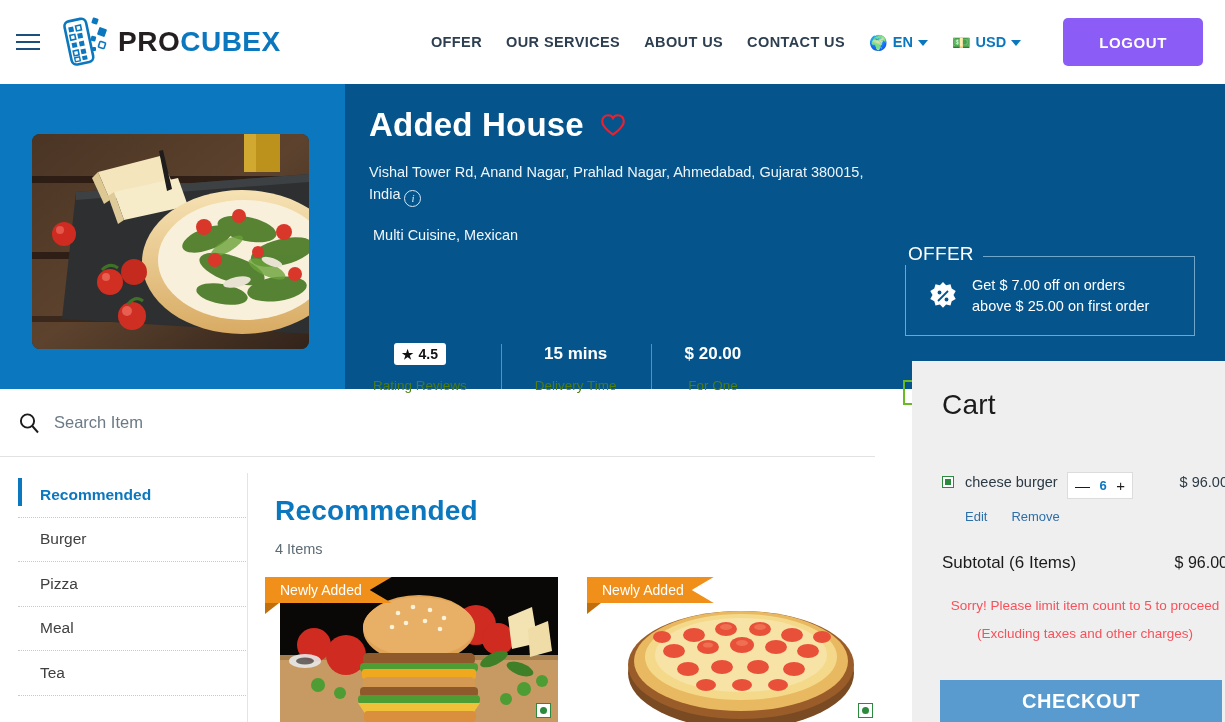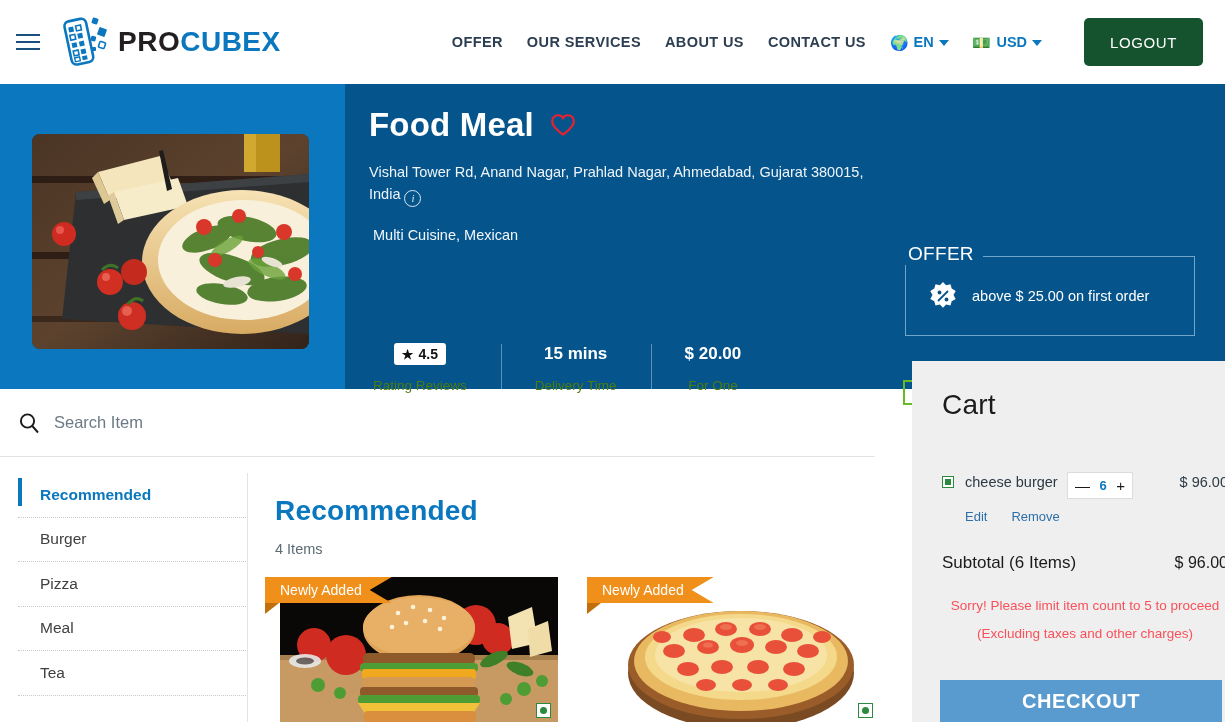--- a/index.html
+++ b/index.html
@@ -26,22 +26,22 @@
   .nav { margin-left: auto; display: flex; align-items: center; gap: 24px; }
   .nav a {
     color: #2c3e50; font-size: 14.5px; font-weight: 700; letter-spacing: .4px;
     text-decoration: none; white-space: nowrap;
   }
   .sel { display: flex; align-items: center; gap: 5px; color: #0a77be; font-size: 14.5px; font-weight: 700; cursor: pointer; }
   .flag { font-size: 15px; line-height: 1; }
   .caret { width: 0; height: 0; border-left: 5px solid transparent; border-right: 5px solid transparent; border-top: 6px solid #0a77be; display:inline-block; margin-top:2px; }
   .logout {
     margin-left: 18px; margin-right: 22px;
-    background: #14532d; color: #fff; border: none; border-radius: 5px;
-    padding: 0 26px; height: 48px; font-size: 15px; font-weight: 400; letter-spacing: .6px;
+    background: #8b5cf6; color: #fff; border: none; border-radius: 5px;
+    padding: 0 36px; height: 48px; font-size: 15px; font-weight: 700; letter-spacing: .6px;
     cursor: pointer; font-family: inherit;
   }
 
   
   .hero { position: absolute; top: 84px; left: 0; width: 1225px; height: 305px; }
   .hero-right { position: absolute; top: 0; left: 345px; right: 0; bottom: 0; background: #05558c; }
   .hero-left-fill { position: absolute; top: 0; left: 0; width: 345px; bottom: 0; background: #0a77be; }
 
   .resto-photo {
     position: absolute; left: 32px; top: 50px; width: 277px; height: 215px;
@@ -301,21 +301,21 @@
         <circle cx="102" cy="138" r="13" fill="#c52a1e"></circle>
         <circle cx="100" cy="182" r="14" fill="#cf2f22"></circle>
           <circle cx="95" cy="177" r="5" fill="#f07465" opacity=".7"></circle>
         <path d="M70 136 q8 -8 16 -2" stroke="#3f7226" stroke-width="3" fill="none"></path>
         <path d="M96 170 q8 -9 15 -3" stroke="#3f7226" stroke-width="3" fill="none"></path>
       </svg>
     </div>
 
     <div class="hero-info">
       <div class="resto-title-row">
-        <div class="resto-title">Food Meal</div>
+        <div class="resto-title">Added House</div>
         <span class="heart">
           <svg viewBox="0 0 26 24" width="26" height="24">
             <path d="M13 21.5 C13 21.5 2.2 14.6 2.2 8.3 C2.2 4.6 5.1 2.2 8.2 2.2 C10.4 2.2 12.2 3.5 13 5.1 C13.8 3.5 15.6 2.2 17.8 2.2 C20.9 2.2 23.8 4.6 23.8 8.3 C23.8 14.6 13 21.5 13 21.5 Z" fill="none" stroke="#f01f2e" stroke-width="2.1"></path>
           </svg>
         </span>
       </div>
       <div class="resto-addr"><span>Vishal Tower Rd, Anand Nagar, Prahlad Nagar, Ahmedabad, Gujarat 380015, India</span><span class="info-i">i</span></div>
       <div class="resto-cuisine">Multi Cuisine, Mexican</div>
     </div>
 
@@ -343,20 +343,21 @@
       <div class="offer-legend">OFFER</div>
       <span class="offer-badge">
         <svg viewBox="0 0 30 30" width="30" height="30">
           <path fill="#ffffff" d="M15 1 l3.1 3.3 4.4 -1.1 1.2 4.4 4 2.3 -2.2 4 2.2 4 -4 2.3 -1.2 4.4 -4.4 -1.1 -3.1 3.3 -3.1 -3.3 -4.4 1.1 -1.2 -4.4 -4 -2.3 2.2 -4 -2.2 -4 4 -2.3 1.2 -4.4 4.4 1.1z"></path>
           <circle cx="11.5" cy="11.5" r="1.9" fill="#05558c"></circle>
           <circle cx="18.5" cy="18.5" r="1.9" fill="#05558c"></circle>
           <path d="M10 20 L20 10" stroke="#05558c" stroke-width="1.8"></path>
         </svg>
       </span>
       <div class="offer-text">
+        <div>Get $ 7.00 off on orders</div>
         <div>above $ 25.00 on first order</div>
       </div>
     </div>
 
     <div class="vegrow">
       <label class="vegitem">
         <span class="vbox"></span>
         <span class="vlabel">Veg</span>
       </label>
       <label class="vegitem">

